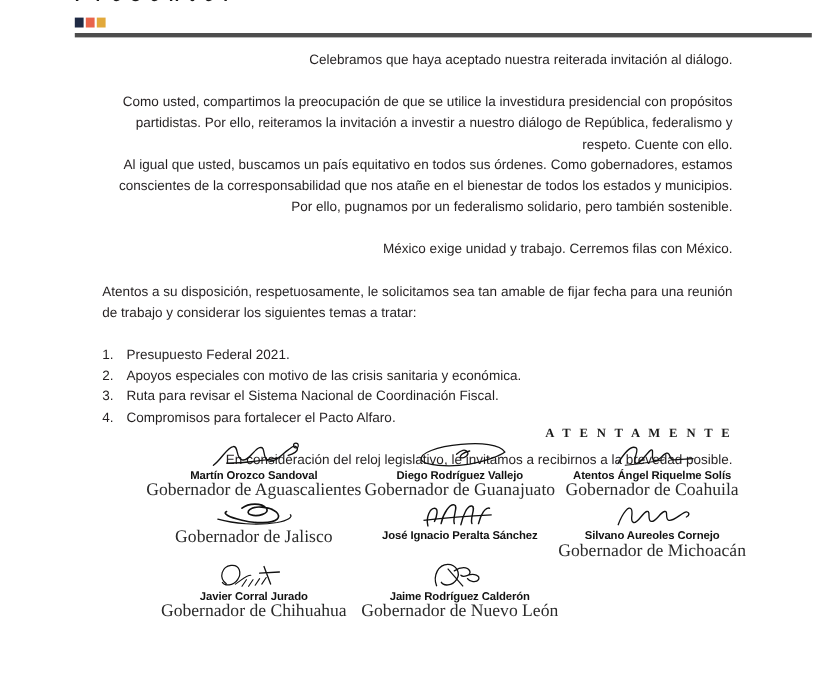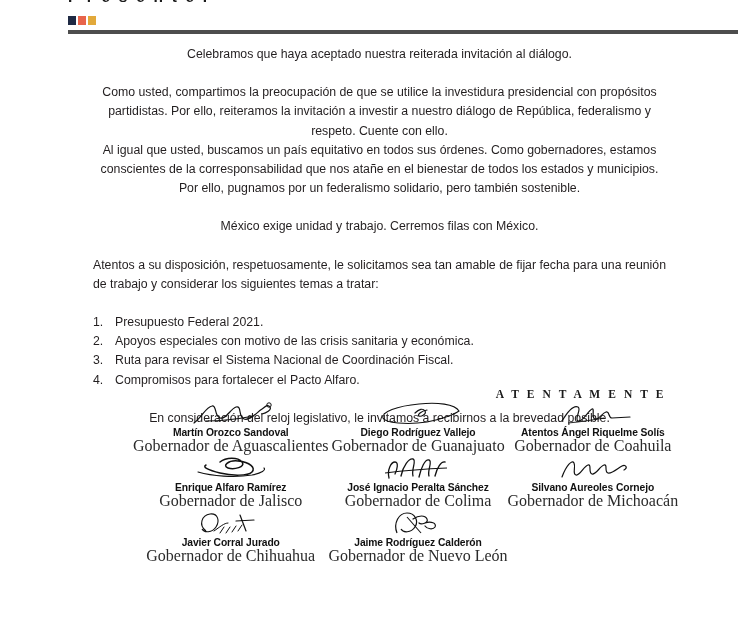--- a/index.html
+++ b/index.html
@@ -68,21 +68,21 @@
     font-size: 12.3px;
     line-height: 19.2px;
     color: #231f20;
   }
   .para {
     margin: 0 0 0 0;
   }
   .para + .para { margin-top: 0; }
   .gap-line { height: 19px; }
   .justified { text-align: justify; }
-  .flow { text-align: center; }
+  .flow { text-align: right; }
 
   
   .num-list {
     margin: 0;
     padding: 0;
     list-style: none;
   }
   .num-list li {
     display: flex;
     align-items: baseline;
@@ -242,33 +242,31 @@
       <div class="sign-role">Gobernador de Coahuila</div>
     </div>
 
     <div class="sign-cell">
       <div class="sign-mark">
         <svg width="110" height="26" viewBox="0 0 110 26">
           <path d="M44 6 C50 1,62 1,66 6 C70 11,58 14,52 12 C46 10,52 4,62 5 C74 6,80 12,76 16 C72 20,56 20,44 17 C32 14,26 11,30 9" fill="none" stroke="#111" stroke-width="1.5" stroke-linecap="round"></path>
           <path d="M22 16 C36 20,58 22,76 19 C86 17,90 14,88 12" fill="none" stroke="#111" stroke-width="1.1" stroke-linecap="round"></path>
         </svg>
       </div>
-      <div class="sign-name">Enrique Alfaro Ramírez</div>
       <div class="sign-role">Gobernador de Jalisco</div>
     </div>
 
     <div class="sign-cell">
       <div class="sign-mark">
         <svg width="110" height="26" viewBox="0 0 110 26">
           <path d="M26 22 C24 14,28 6,32 6 C36 6,34 14,32 18 M38 20 C40 10,46 2,50 3 C54 4,48 14,50 20 M56 21 C58 12,62 3,66 4 C70 5,64 15,66 20 M72 20 C74 12,78 5,82 6" fill="none" stroke="#111" stroke-width="1.3" stroke-linecap="round"></path>
           <path d="M22 17 C38 15,60 13,84 12" fill="none" stroke="#111" stroke-width="1.1"></path>
         </svg>
       </div>
       <div class="sign-name">José Ignacio Peralta Sánchez</div>
-      <div class="sign-role">Gobernador de Colima</div>
     </div>
 
     <div class="sign-cell">
       <div class="sign-mark">
         <svg width="110" height="26" viewBox="0 0 110 26">
           <path d="M24 21 C28 10,34 3,36 7 C38 11,34 18,38 19 C42 20,46 10,50 9 C54 8,50 17,54 18 C58 19,62 10,66 9 C70 8,66 16,70 17 C74 18,80 12,84 10 C88 8,90 12,86 14" fill="none" stroke="#111" stroke-width="1.2" stroke-linecap="round"></path>
         </svg>
       </div>
       <div class="sign-name">Silvano Aureoles Cornejo</div>
       <div class="sign-role">Gobernador de Michoacán</div>

